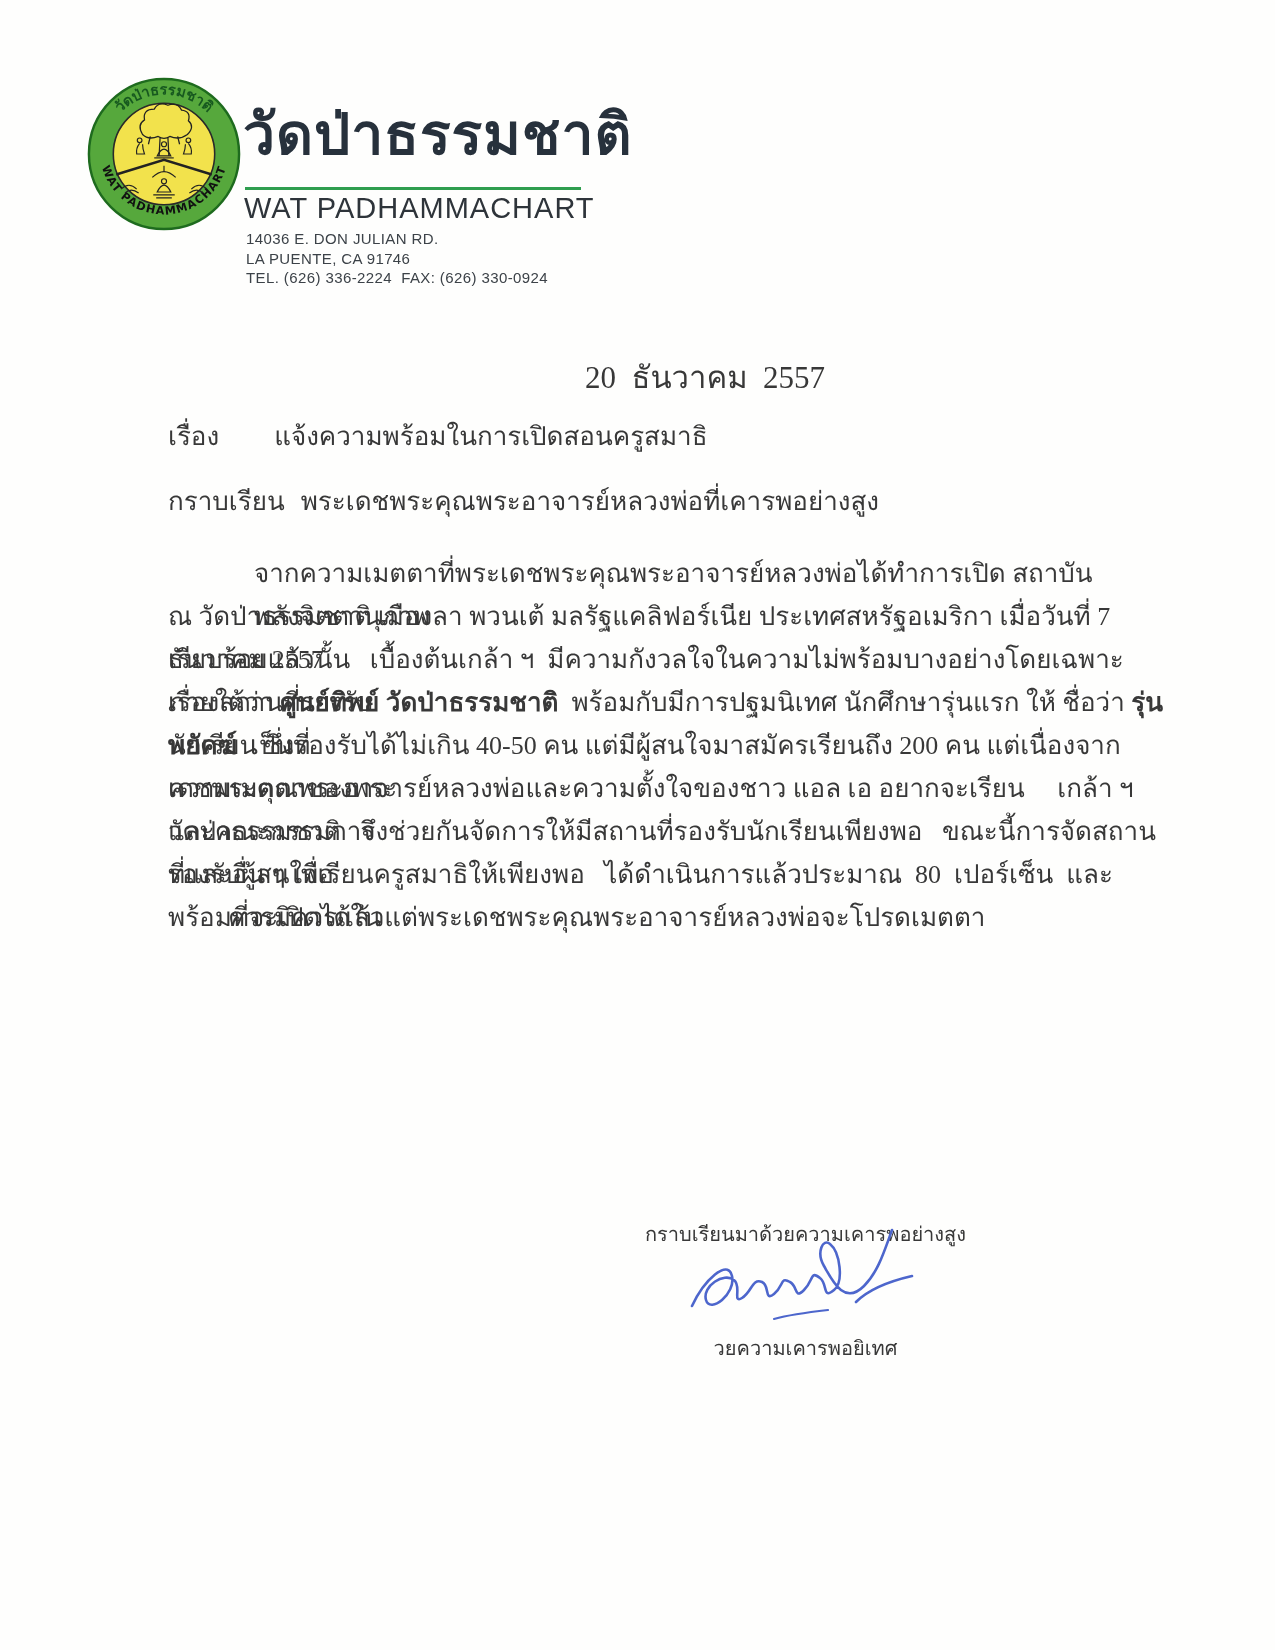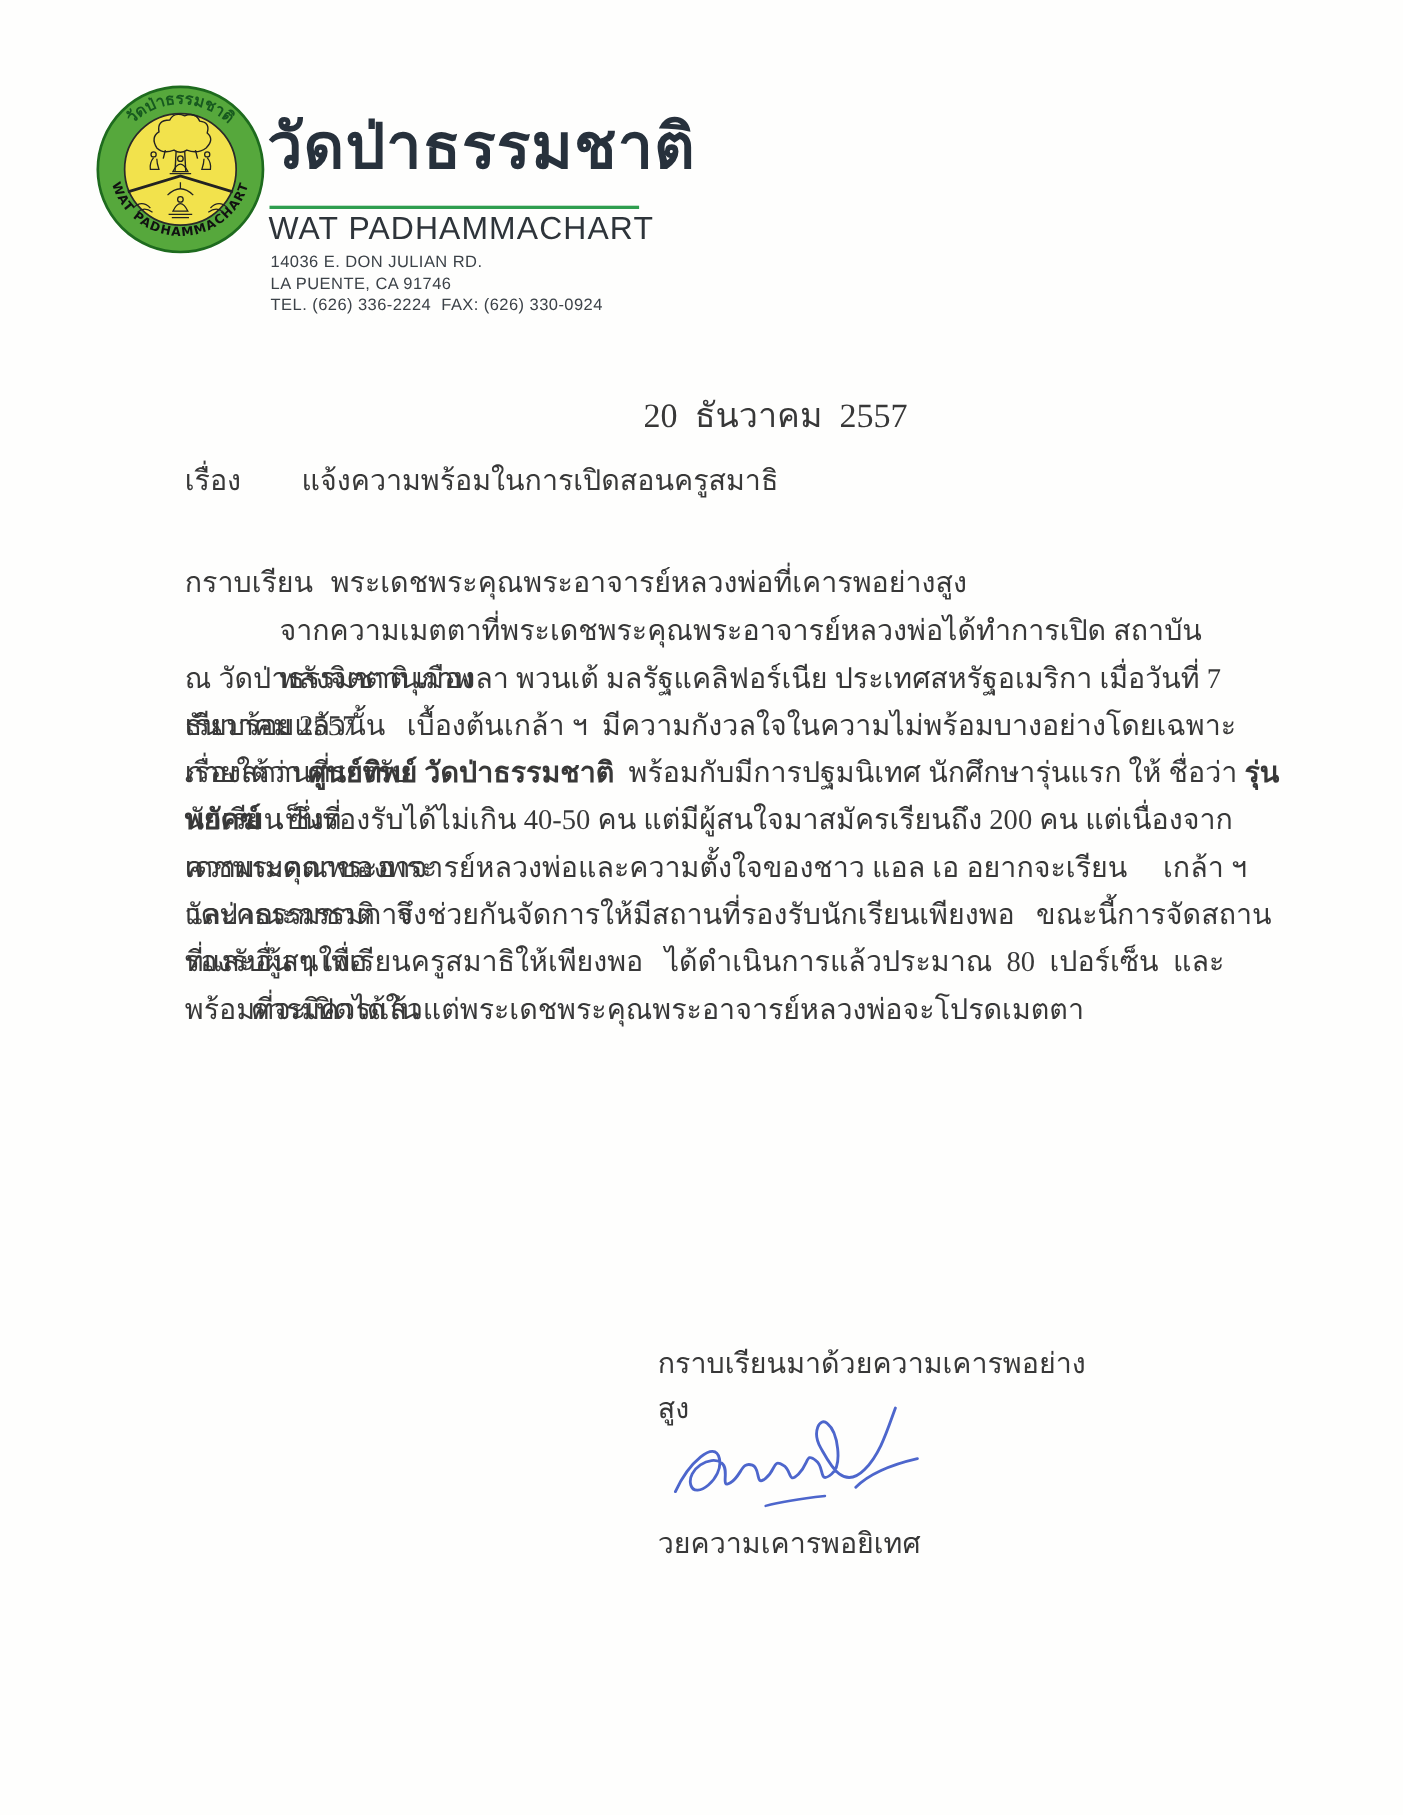--- a/index.html
+++ b/index.html
@@ -23,27 +23,27 @@
   .addr{
     left:246px;top:229px;font-size:15px;line-height:19.5px;color:#3c4248;
     font-family:"Liberation Sans","DejaVu Sans",sans-serif;letter-spacing:0.4px;
   }
   
   .date{left:585px;top:352px;font-size:31px;}
   .subject-row{left:168px;top:415px;font-size:26px;}
   .subject-row .lbl{display:inline-block;}
   .subject-row .val{display:inline-block;margin-left:55px;}
   .salute-row{left:168px;top:480px;font-size:26px;}
-  .salute-row .val{display:inline-block;margin-left:16px;margin-top:28px;}
+  .salute-row .val{display:inline-block;margin-left:16px;}
   .body{left:168px;top:552px;width:996px;font-size:26px;}
   .body .line{height:43px;line-height:43px;}
   .ind1{padding-left:86px;}
   .ind2{padding-left:60px;}
   .b{font-weight:700;}
-  .closing{left:598px;top:1218px;width:415px;text-align:left;font-size:26px;}
+  .closing{left:598px;top:1218px;width:415px;text-align:center;font-size:20px;}
   .sig-wrap{margin-top:-28px;height:108px;position:relative;}
   .signer{margin-top:2px;}
 </style>
 </head>
 <body>
 
 <div class="page">
 
   <svg class="abs logo" viewBox="0 0 160 160">
     <circle cx="80" cy="80" r="77" fill="#56a83c" stroke="#1e6b1e" stroke-width="2.5"></circle>

